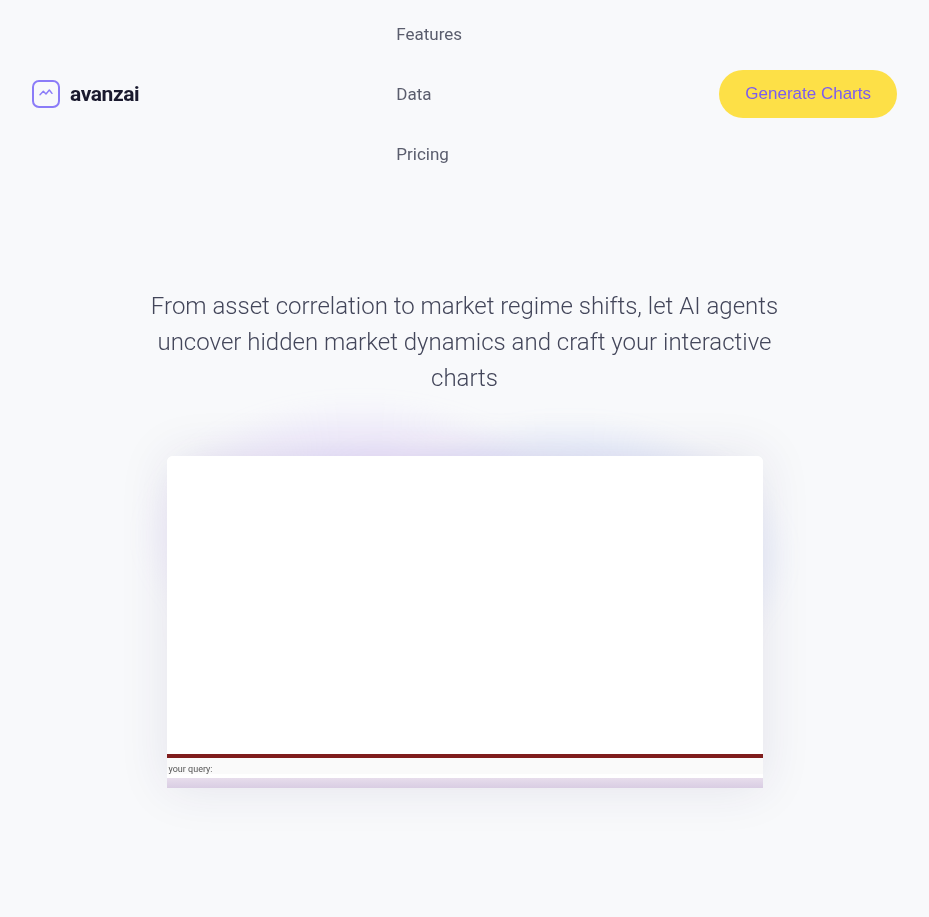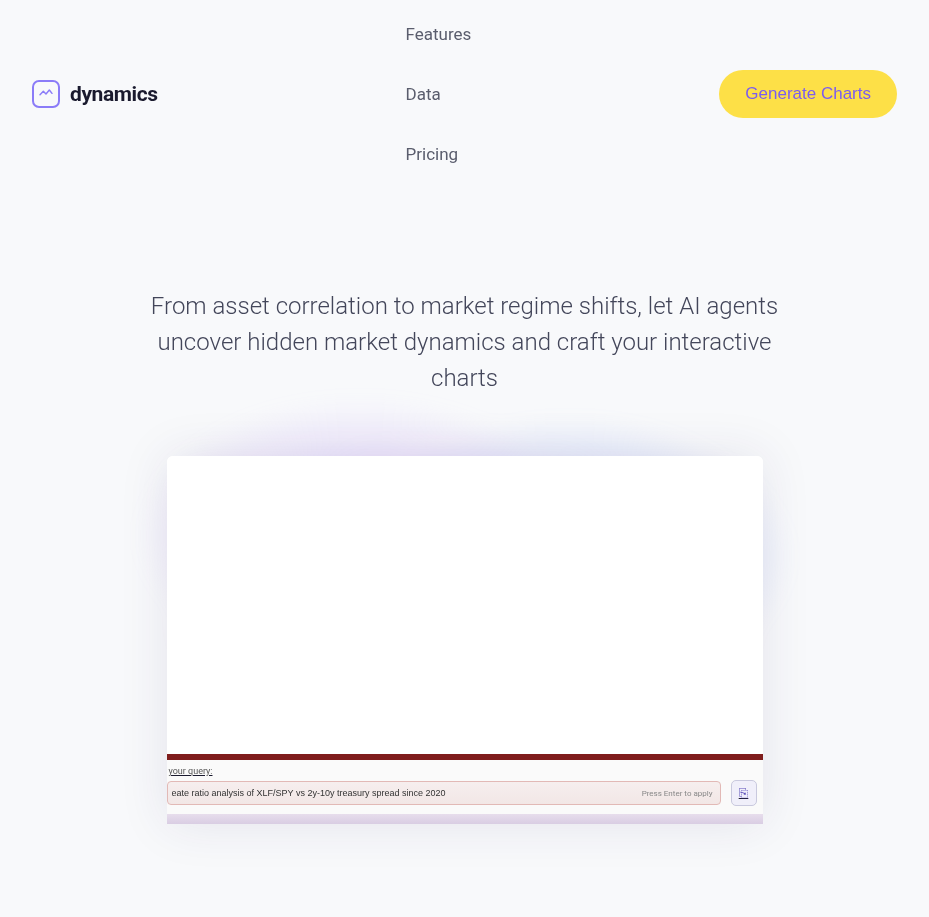--- a/index.html
+++ b/index.html
@@ -117,23 +117,22 @@
     border-radius: 6px 6px 0 0;
     box-shadow: 0 0 50px rgba(50,40,100,0.1);
     overflow: hidden;
   }
   .preview-canvas {
     height: 298px;
     background: #fff;
   }
   .preview-query {
     background: #fafafa;
-    border-top: 6px solid #7f1d1d;
+    border-top: 4px solid #7f1d1d;
     padding: 6px 0 0 0;
-    text-decoration: underline;
   }
   .query-label {
     font-size: 9px;
     color: #555;
     padding-left: 2px;
     margin-bottom: 4px;
   }
   .query-row {
     display: flex;
     align-items: center;
@@ -188,21 +187,21 @@
 </head>
 <body>
 
 <header class="header">
   <div class="brand">
     <span class="brand-icon">
       <svg width="16" height="16" viewBox="0 0 24 24" fill="none" stroke="currentColor" stroke-width="2.2" stroke-linecap="round" stroke-linejoin="round">
         <path d="M3 13 l5 -5 l4 4 l5 -6 l4 5"></path>
       </svg>
     </span>
-    <span class="brand-name">dynamics</span>
+    <span class="brand-name">avanzai</span>
   </div>
 
   <nav class="nav">
     <a href="#">Features</a>
     <a href="#">Data</a>
     <a href="#">Pricing</a>
   </nav>
 
   <button class="cta-btn">Generate Charts</button>
 </header>
@@ -210,25 +209,16 @@
 <section class="hero">
   <p>From asset correlation to market regime shifts, let AI agents uncover hidden market dynamics and craft your interactive charts</p>
 </section>
 
 <div class="preview-wrap">
   <div class="glow"></div>
   <div class="preview">
     <div class="preview-canvas"></div>
     <div class="preview-query">
       <div class="query-label">your query:</div>
-      <div class="query-row">
-        <div class="query-input-wrap">
-          <input class="query-input" type="text" value="eate ratio analysis of XLF/SPY vs 2y-10y treasury spread since 2020" style="">
-          <span class="query-hint">Press Enter to apply</span>
-        </div>
-        <button class="query-send">
-          <span>⎘</span>
-        </button>
-      </div>
     </div>
     <div class="preview-foot"></div>
   </div>
 </div>
 
 </body></html>

